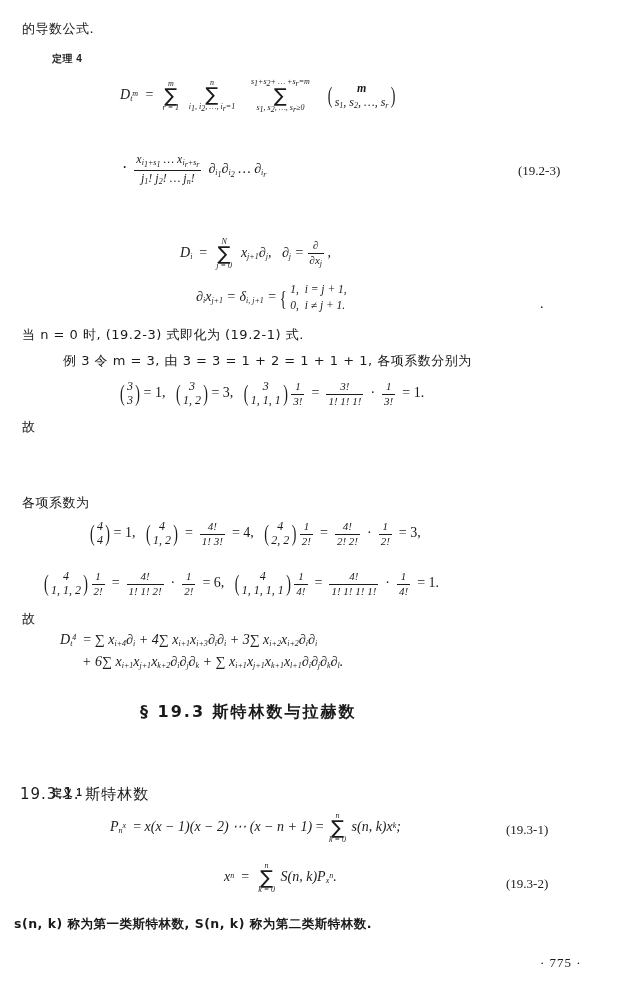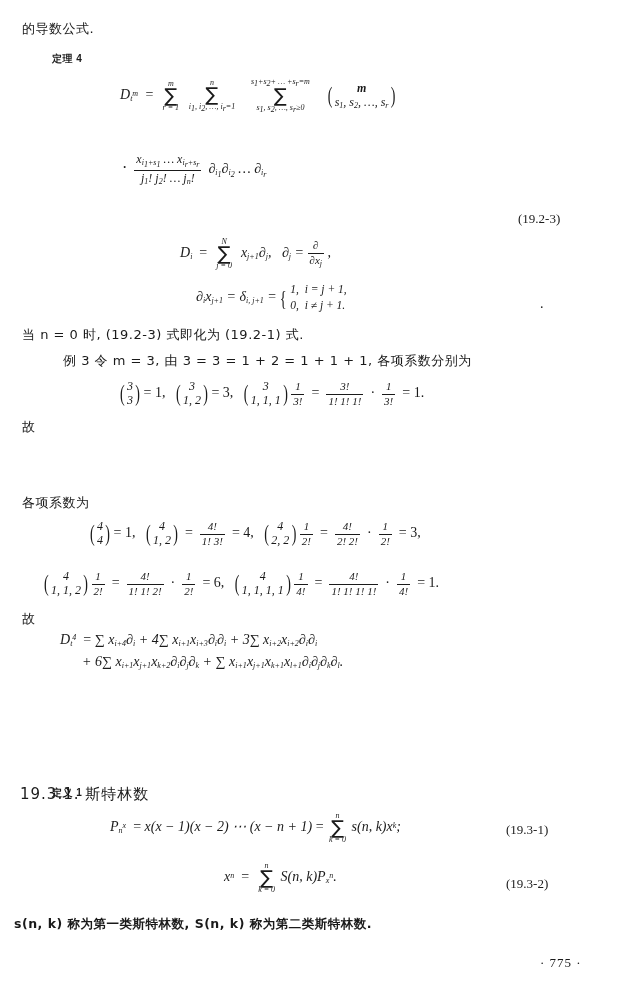--- a/index.html
+++ b/index.html
@@ -183,21 +183,21 @@
   </div>
 
   <div class="line math" style="left:122px; top:152px; font-size:14px;">
     <span class="dot" style="font-size:16px;">·</span>&nbsp;
     <span class="frac" style="font-size:12px;">
       <span class="num">x<sub>i<sub>1</sub>+s<sub>1</sub></sub> … x<sub>i<sub>r</sub>+s<sub>r</sub></sub></span>
       <span class="den">j<sub>1</sub>! j<sub>2</sub>! … j<sub>n</sub>!</span>
     </span>
     &nbsp;∂<sub>i<sub>1</sub></sub>∂<sub>i<sub>2</sub></sub> … ∂<sub>i<sub>r</sub></sub>
   </div>
-  <div class="line eqno" style="left:518px; top:163px;margin-top:48px;">(19.2-3)</div>
+  <div class="line eqno" style="left:518px; top:163px;">(19.2-3)</div>
 
 
   <div class="line math" style="left:180px; top:238px;">
     D<sub>i</sub>
     <span class="rm">&nbsp;=&nbsp;</span>
     <span class="sumwrap" style="margin:0 2px;">
       <span class="lim">N</span><span class="big">∑</span><span class="lim">j&nbsp;=&nbsp;0</span>
     </span>
     &nbsp;x<sub>j+1</sub>∂<sub>j</sub>,&nbsp;&nbsp; ∂<sub>j</sub> =
     <span class="frac" style="font-size:11px;">
@@ -293,20 +293,21 @@
 
   <div class="line math" style="left:60px; top:632px;">
     D<sub>t</sub><sup>4</sup>
     <span class="rm">&nbsp;=&nbsp;</span>∑ x<sub>i+4</sub>∂<sub>i</sub> + 4∑ x<sub>i+1</sub>x<sub>i+3</sub>∂<sub>i</sub>∂<sub>i</sub> + 3∑ x<sub>i+2</sub>x<sub>i+2</sub>∂<sub>i</sub>∂<sub>i</sub>
   </div>
 
   <div class="line math" style="left:82px; top:654px;">
     + 6∑ x<sub>i+1</sub>x<sub>j+1</sub>x<sub>k+2</sub>∂<sub>i</sub>∂<sub>j</sub>∂<sub>k</sub> + ∑ x<sub>i+1</sub>x<sub>j+1</sub>x<sub>k+1</sub>x<sub>l+1</sub>∂<sub>i</sub>∂<sub>j</sub>∂<sub>k</sub>∂<sub>l</sub>.
   </div>
 
+  <div class="line sec-head" style="left:140px; top:702px;">§ 19.3   斯特林数与拉赫数</div>
 
   <div class="line sub-head" style="left:20px; top:785px;">19.3.1. 斯特林数</div>
 
   <div class="line cn-b" style="left:52px; top:786px;">定义 1</div>
 
   <div class="line math" style="left:110px; top:812px;">
     P<sub>n</sub><sup>x</sup>
     <span class="rm">&nbsp;=&nbsp;</span>x(x − 1)(x − 2) ⋯ (x − n + 1) <span class="rm">=</span>
     <span class="sumwrap" style="margin:0 2px;">
       <span class="lim">n</span><span class="big">∑</span><span class="lim">k&nbsp;=&nbsp;0</span>

